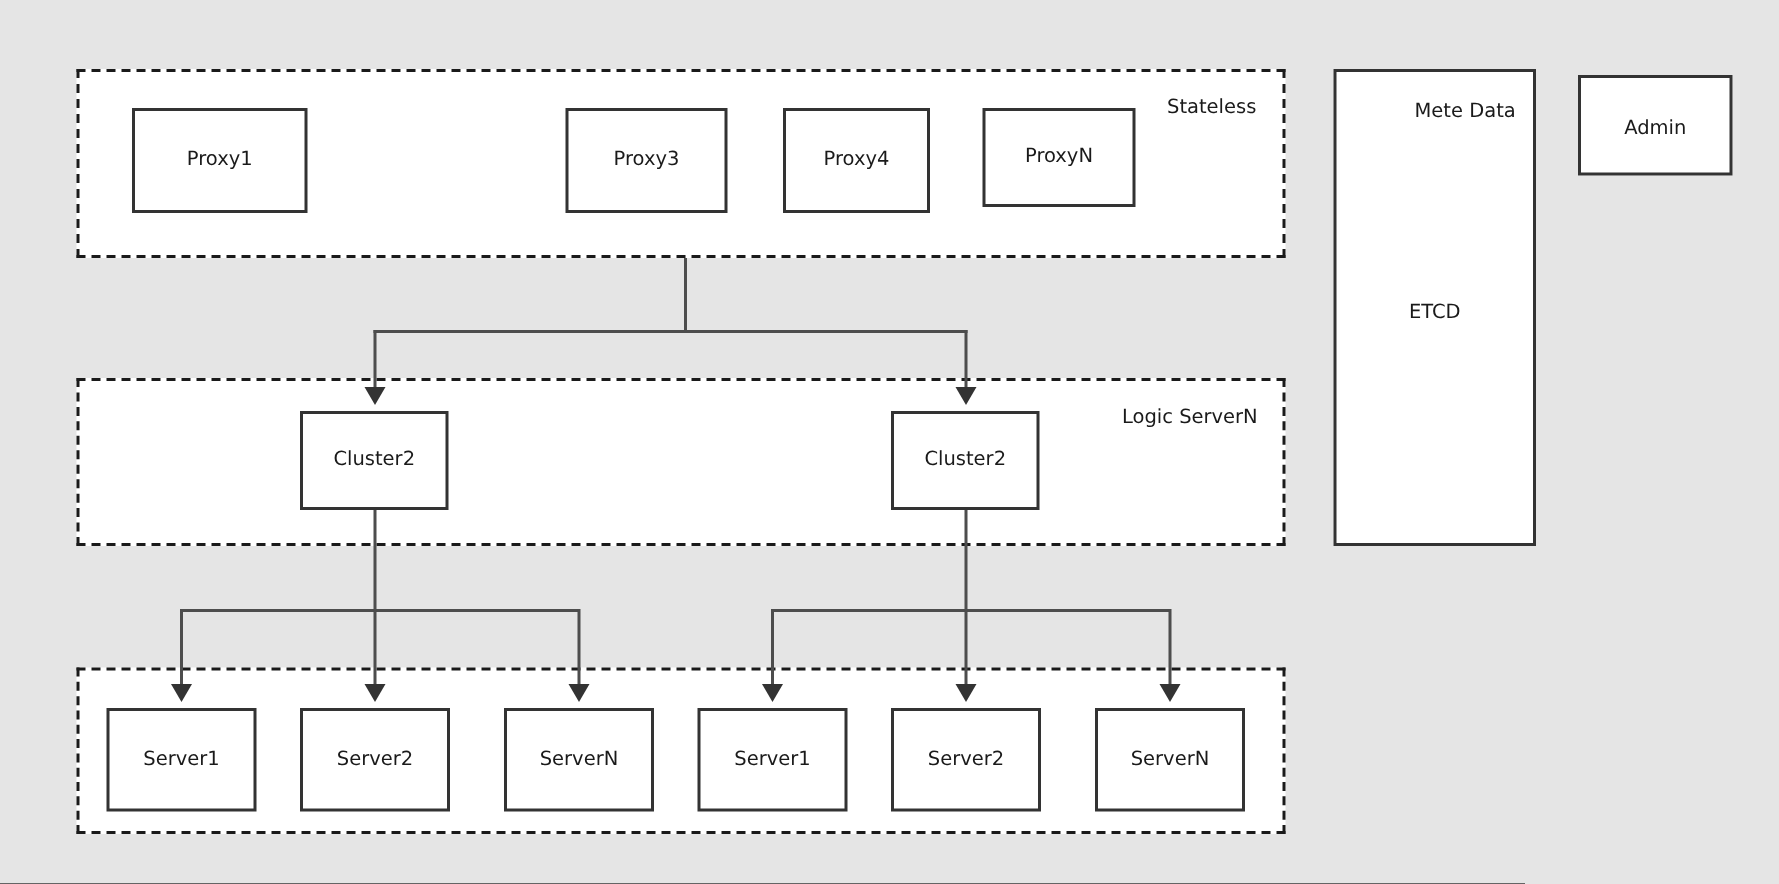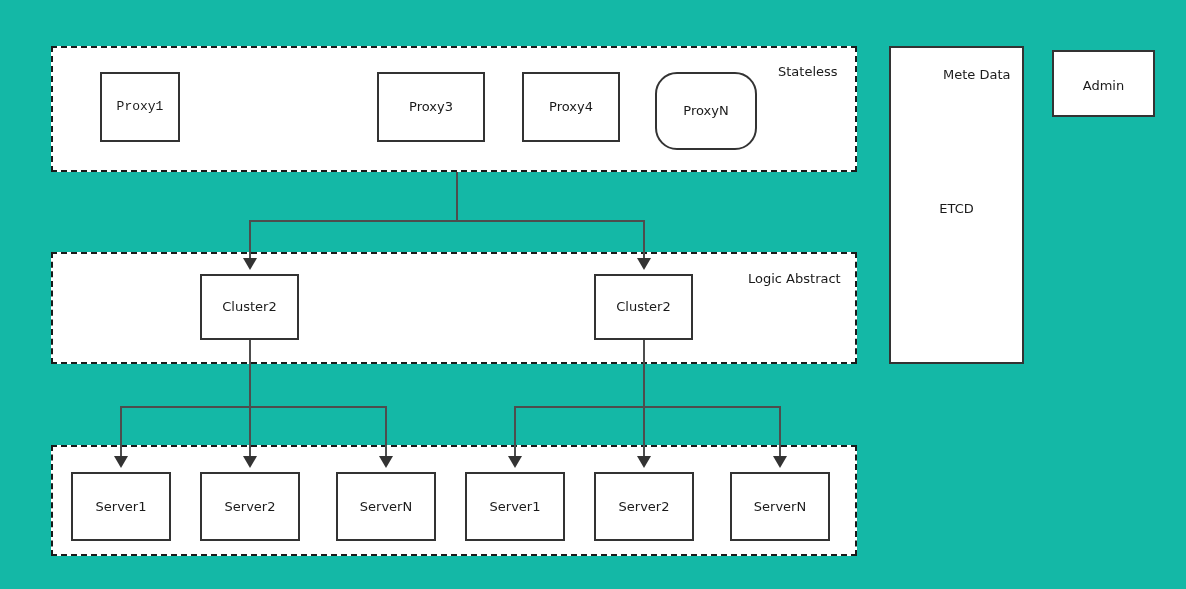--- a/index.html
+++ b/index.html
@@ -4,21 +4,21 @@
 <style>
   html, body {
     margin: 0;
     padding: 0;
     background: #000000;
   }
   #canvas {
     position: relative;
     width: 1186px;
     height: 589px;
-    background: #14b8a6;
+    background: #e5e5e5;
     font-family: "DejaVu Sans", "Liberation Sans", sans-serif;
     overflow: hidden;
   }
   
   .group {
     position: absolute;
     background: #ffffff;
     border: 2px dashed #1a1a1a;
     box-sizing: border-box;
   }
@@ -89,28 +89,28 @@
 </style>
 </head>
 <body>
 
 <div id="canvas">
 
   <div class="group" style="left:51px; top:46px; width:806px; height:126px;"></div>
 
   <div class="group-label" style="left:778px; top:64px;">Stateless</div>
 
-  <div class="node" style="left:100px; top:72px; width:80px; height:70px;font-family:Liberation Mono, monospace;">Proxy1</div>
+  <div class="node" style="left:88px; top:72px; width:117px; height:70px;">Proxy1</div>
   <div class="node" style="left:377px; top:72px; width:108px; height:70px;">Proxy3</div>
   <div class="node" style="left:522px; top:72px; width:98px; height:70px;">Proxy4</div>
-  <div class="node" style="left:655px; top:72px; width:102px; height:78px;border-radius:22px;">ProxyN</div>
+  <div class="node" style="left:655px; top:72px; width:102px; height:66px;">ProxyN</div>
 
   <div class="group" style="left:51px; top:252px; width:806px; height:112px;"></div>
 
-  <div class="group-label" style="left:748px; top:271px;">Logic Abstract</div>
+  <div class="group-label" style="left:748px; top:271px;">Logic ServerN</div>
 
   <div class="node" style="left:200px; top:274px; width:99px; height:66px;">Cluster2</div>
   <div class="node" style="left:594px; top:274px; width:99px; height:66px;">Cluster2</div>
 
   <div class="group" style="left:51px; top:445px; width:806px; height:111px;"></div>
 
   <div class="node" style="left:71px; top:472px; width:100px; height:69px;">Server1</div>
   <div class="node" style="left:200px; top:472px; width:100px; height:69px;">Server2</div>
   <div class="node" style="left:336px; top:472px; width:100px; height:69px;">ServerN</div>
   <div class="node" style="left:465px; top:472px; width:100px; height:69px;">Server1</div>

